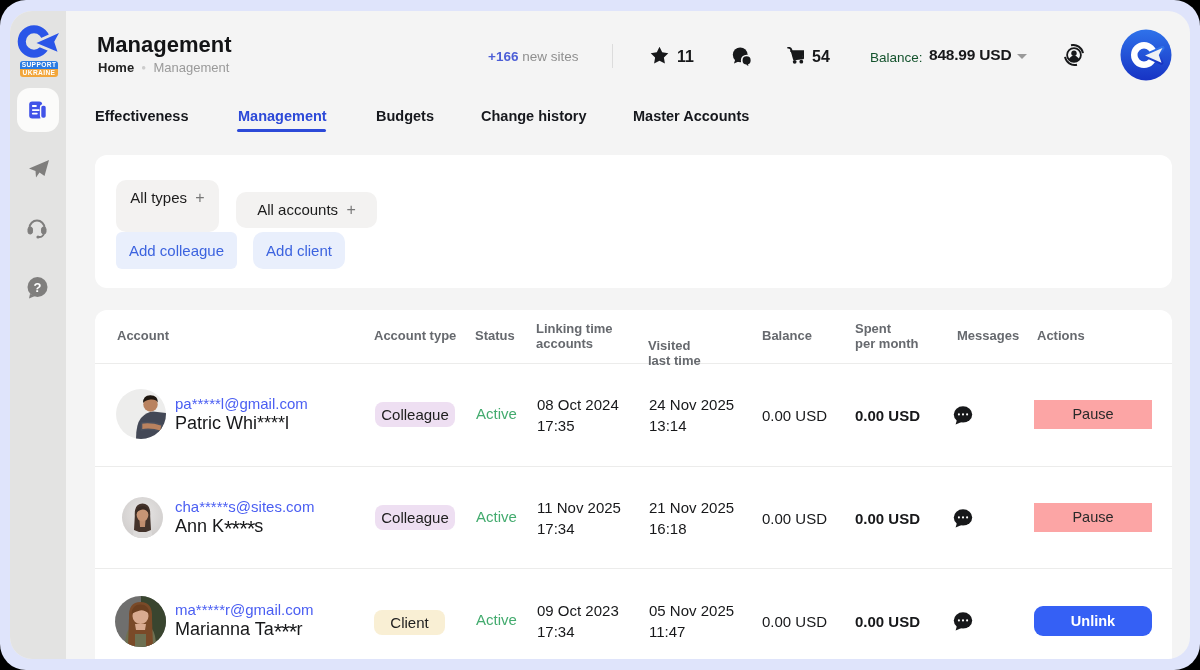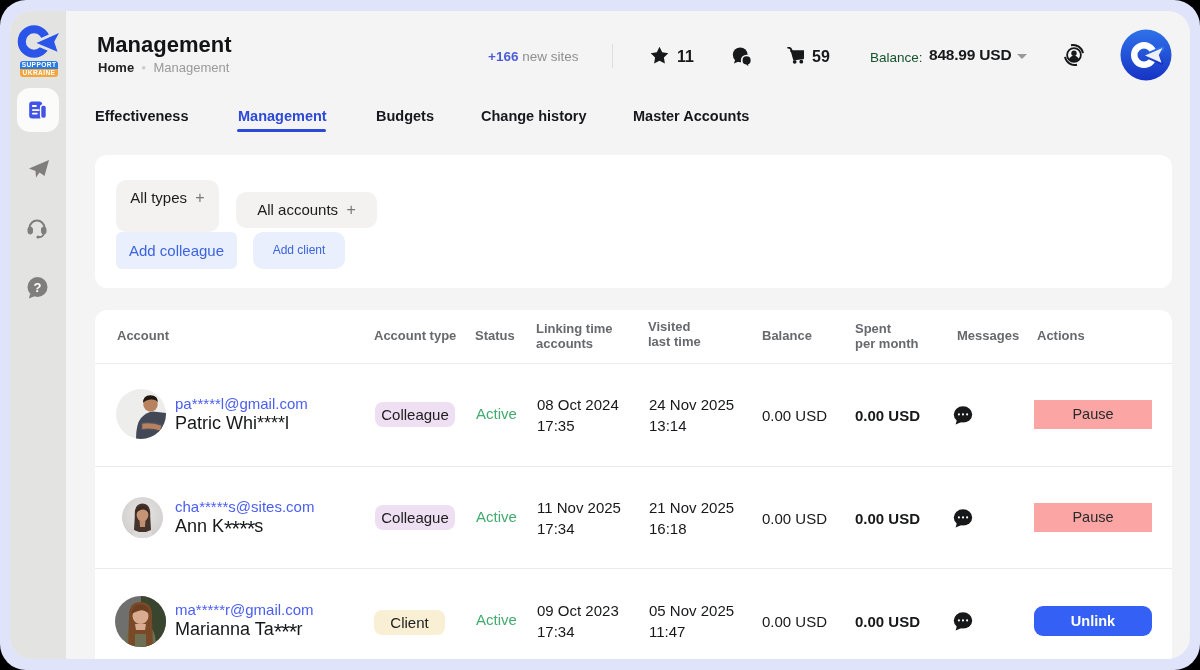--- a/index.html
+++ b/index.html
@@ -74,21 +74,21 @@
     <circle cx="14.6" cy="13.4" r="4.9" fill="#17181a" stroke="#f4f4f4" stroke-width="1.7"></circle>
     <path d="M14.2 17.8 l 2.2 1.2 l -0.5 -2.6 Z" fill="#17181a"></path>
   </svg>
 
   <svg class="abs" style="left:777px;top:36px" width="17" height="17" viewBox="0 0 17 17">
     <path d="M1.2 0.6 q2.6 0.2 3.3 2.6 L7 12.3 l9 -1 l1 -7.2 L4 4" fill="none" stroke="#17181a" stroke-width="1.9" stroke-linejoin="round" stroke-linecap="round"></path>
     <path d="M4.5 5 L16.5 5 L15.5 11 L6.5 11.8 Z" fill="#17181a"></path>
     <circle cx="7.7" cy="14.8" r="1.9" fill="#17181a"></circle>
     <circle cx="14.3" cy="14.7" r="1.9" fill="#17181a"></circle>
   </svg>
-  <div class="abs" style="left:802px;top:37px;font-size:16px;font-weight:bold;color:#17181a">59</div>
+  <div class="abs" style="left:802px;top:37px;font-size:16px;font-weight:bold;color:#17181a">54</div>
 
   <div class="abs" style="left:860px;top:39px;font-size:13.5px;color:#14532d">Balance:</div>
   <div class="abs" style="left:919px;top:35px;font-size:15.5px;font-weight:bold;color:#17181a;letter-spacing:-0.2px">848.99 USD</div>
   <div class="abs" style="left:1007px;top:43px;width:0;height:0;border-left:5px solid transparent;border-right:5px solid transparent;border-top:5.5px solid #999"></div>
 
   <svg class="abs" style="left:1053px;top:33px" width="22" height="22" viewBox="0 0 22 22" fill="none">
     <circle cx="11" cy="11" r="6.9" stroke="#17181a" stroke-width="1.8"></circle>
     <circle cx="11" cy="9.2" r="2.7" fill="#17181a"></circle>
     <path d="M5.6 15.3 a 6.9 6.9 0 0 0 10.8 0 q -2.6 -3.8 -5.4 -3.8 q -2.8 0 -5.4 3.8 Z" fill="#17181a"></path>
     <path d="M8 1.2 a 10 10 0 0 1 12 8" stroke="#17181a" stroke-width="1.9"></path>
@@ -113,32 +113,32 @@
   <div class="abs tab" style="left:366px;top:97px">Budgets</div>
   <div class="abs tab" style="left:471px;top:97px">Change history</div>
   <div class="abs tab" style="left:623px;top:97px">Master Accounts</div>
   <style>.tab{font-size:14.5px;font-weight:bold;color:#16181d}</style>
   <div class="abs" style="left:227px;top:118px;width:89px;height:3px;background:#2c49d8;border-radius:2px"></div>
 
   <div class="abs" style="left:85px;top:144px;width:1077px;height:133px;background:#fff;border-radius:12px"></div>
   <div class="abs" style="left:106px;top:169px;width:103px;height:52px;background:#f3f2f1;border-radius:10px;font-size:15px;color:#1c1c1c;line-height:36px;text-align:center">All types&nbsp;&nbsp;<span style="color:#777;font-size:16px">+</span></div>
   <div class="abs" style="left:226px;top:181px;width:141px;height:36px;background:#f3f2f1;border-radius:10px;font-size:15px;color:#1c1c1c;line-height:36px;text-align:center">All accounts&nbsp;&nbsp;<span style="color:#777;font-size:16px">+</span></div>
   <div class="abs" style="left:106px;top:221px;width:121px;height:37px;background:#e9effc;border-radius:6px;font-size:15px;color:#3c63df;line-height:37px;text-align:center">Add colleague</div>
-  <div class="abs" style="left:243px;top:221px;width:92px;height:37px;background:#e9effc;border-radius:10px;font-size:12px;color:#3c63df;line-height:37px;text-align:center">Add client</div>
+  <div class="abs" style="left:243px;top:221px;width:92px;height:37px;background:#e9effc;border-radius:10px;font-size:15px;color:#3c63df;line-height:37px;text-align:center">Add client</div>
 
   <div class="abs" style="left:85px;top:299px;width:1077px;height:349px;background:#fff;border-radius:12px 12px 0 0"></div>
   <div class="abs" style="left:85px;top:352px;width:1077px;height:1px;background:#ececeb"></div>
   <div class="abs" style="left:85px;top:455px;width:1077px;height:1px;background:#ececeb"></div>
   <div class="abs" style="left:85px;top:557px;width:1077px;height:1px;background:#ececeb"></div>
 
   <div class="abs hdr" style="left:107px;top:318px">Account</div>
   <div class="abs hdr" style="left:364px;top:318px">Account type</div>
   <div class="abs hdr" style="left:465px;top:318px">Status</div>
   <div class="abs hdr" style="left:526px;top:311px">Linking time<br>accounts</div>
-  <div class="abs hdr" style="left:638px;top:309px">Visited<br>last time</div>
+  <div class="abs hdr" style="left:638px;top:328px">Visited<br>last time</div>
   <div class="abs hdr" style="left:752px;top:318px">Balance</div>
   <div class="abs hdr" style="left:845px;top:311px">Spent<br>per month</div>
   <div class="abs hdr" style="left:947px;top:318px">Messages</div>
   <div class="abs hdr" style="left:1027px;top:318px">Actions</div>
   <style>.hdr{font-size:13px;font-weight:bold;color:#66696e;line-height:14.5px}</style>
 
   <svg class="abs" style="left:106px;top:378px" width="50" height="50" viewBox="0 0 50 50">
     <defs>
           <clipPath id="c1">
             <circle cx="25" cy="25" r="25"></circle>

